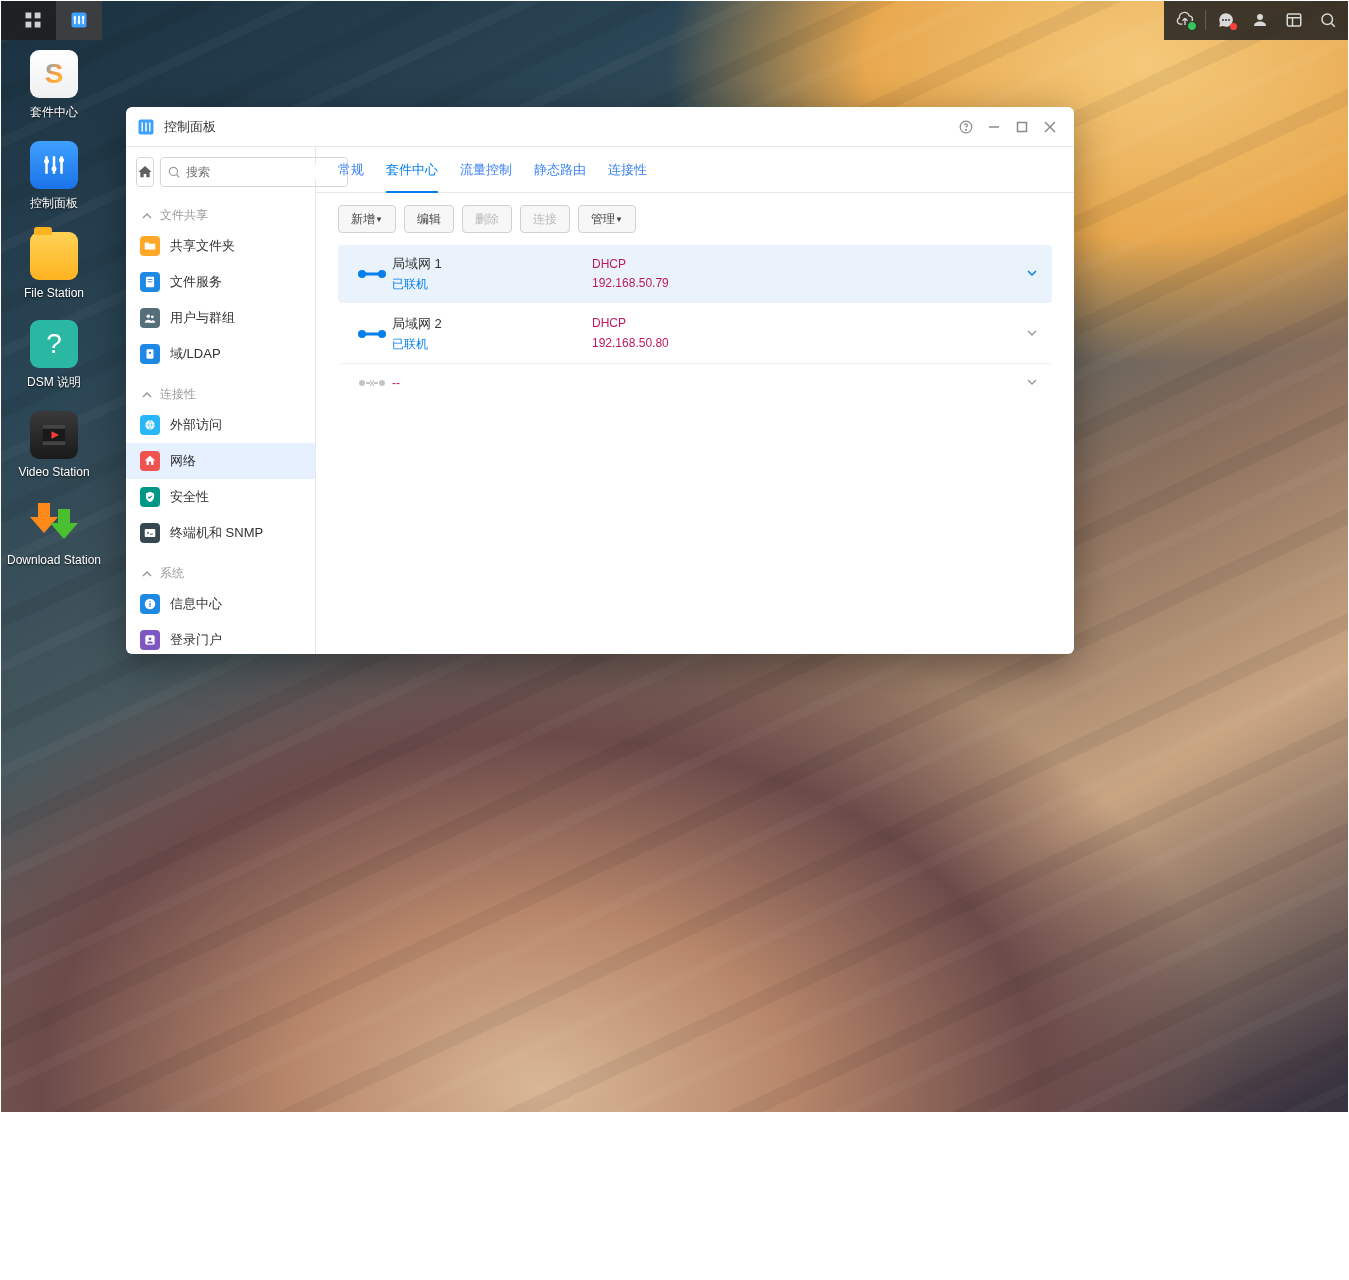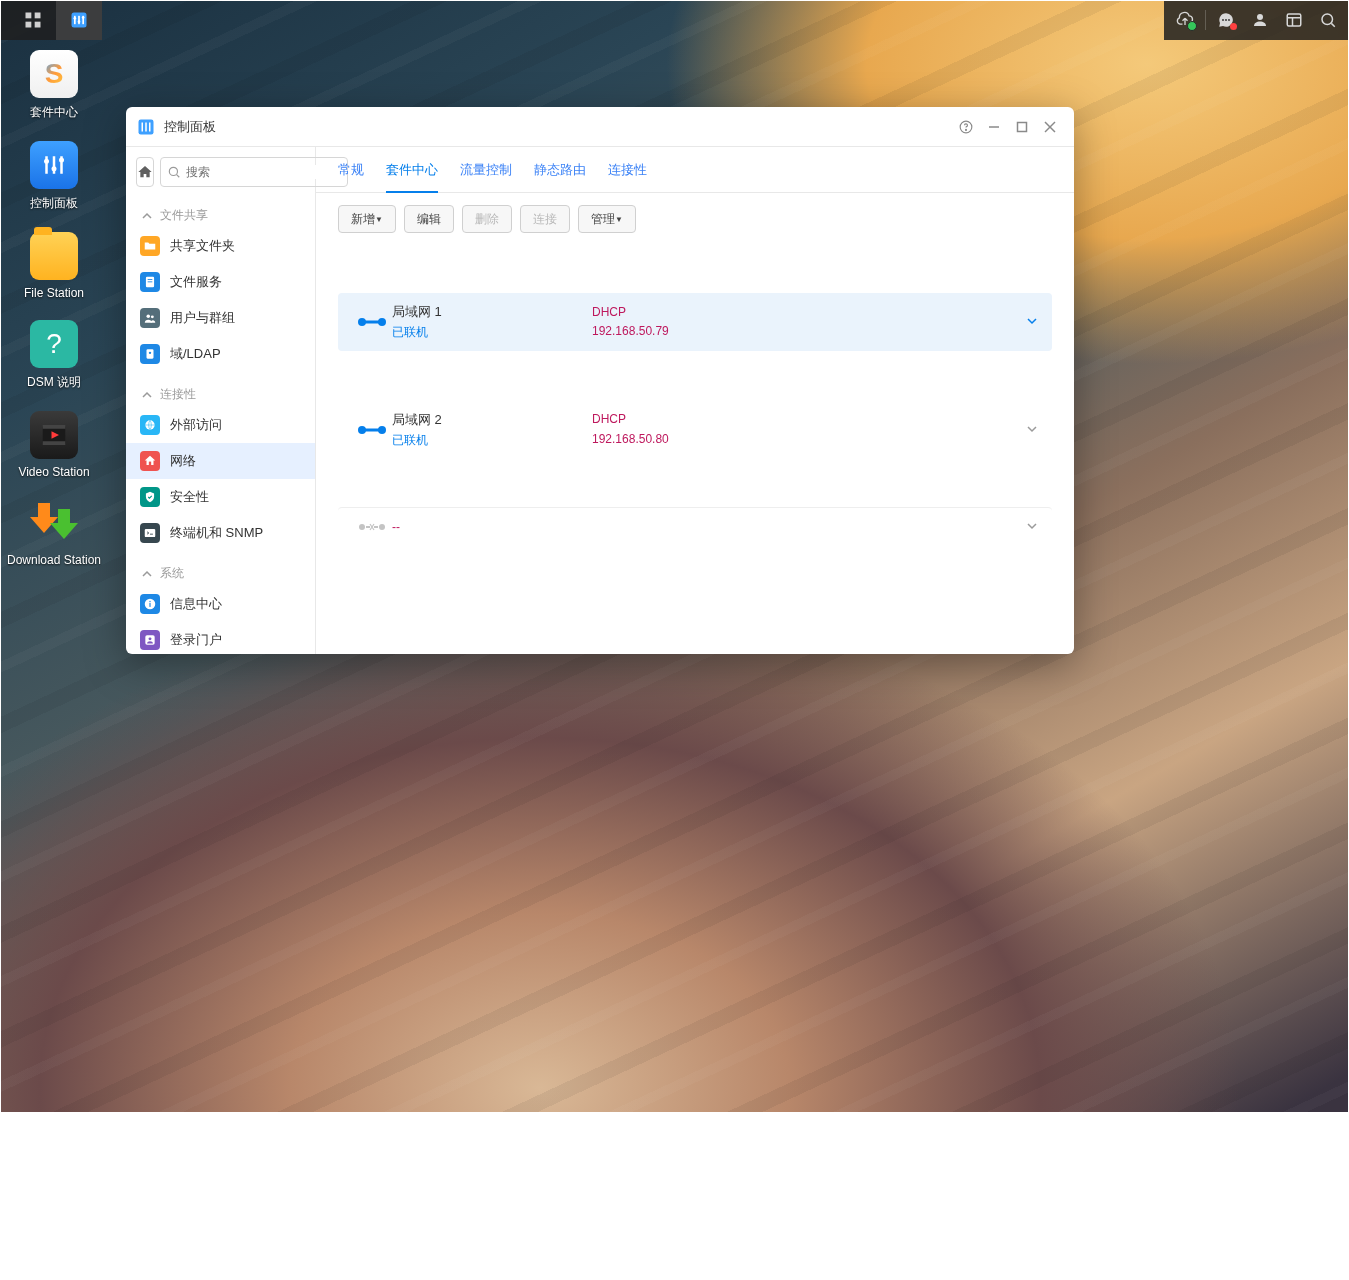--- a/index.html
+++ b/index.html
@@ -91,21 +91,21 @@
 
 .main { flex:1; display:flex; flex-direction:column; }
 .tabs { display:flex; gap:22px; padding:14px 22px 0; font-size:13px; border-bottom:1px solid #e8e8e8; }
 .tab { padding-bottom:12px; color:#3b82f6; cursor:pointer; }
 .tab.active { color:#057feb; border-bottom:2px solid #057feb; margin-bottom:-1px; }
 .toolbar { display:flex; gap:8px; padding:12px 22px; }
 .tbtn { height:28px; padding:0 12px; border:1px solid #d0d0d0; background:#f7f7f7; border-radius:4px; font-size:12px; color:#444; display:flex; align-items:center; gap:0; cursor:pointer; }
 .tbtn.disabled { color:#b8b8b8; cursor:default; }
 .tbtn .caret { font-size:8px; }
 .iface-list { padding:0 22px; }
-.iface-row { display:flex; align-items:center; padding:10px 14px; border-radius:4px; position:relative; cursor:pointer;margin-top:48px; }
+.iface-row { display:flex; align-items:center; padding:10px 14px; border-radius:4px; position:relative; cursor:pointer; }
 .iface-row.selected { background:#eaf3fc; }
 .iface-row + .iface-row { border-top:1px solid #eee; }
 .iface-row.selected + .iface-row { border-top-color: transparent; }
 .iface-icon { width:40px; display:flex; align-items:center; justify-content:center; }
 .iface-name-col { width:200px; }
 .iface-name { font-size:13px; color:#333; }
 .iface-status { font-size:12px; color:#057feb; margin-top:3px; }
 .iface-status.gray { color:#9a9a9a; }
 .iface-info { font-size:12px; color:#be185d; }
 .iface-info div { line-height:1.6; }

